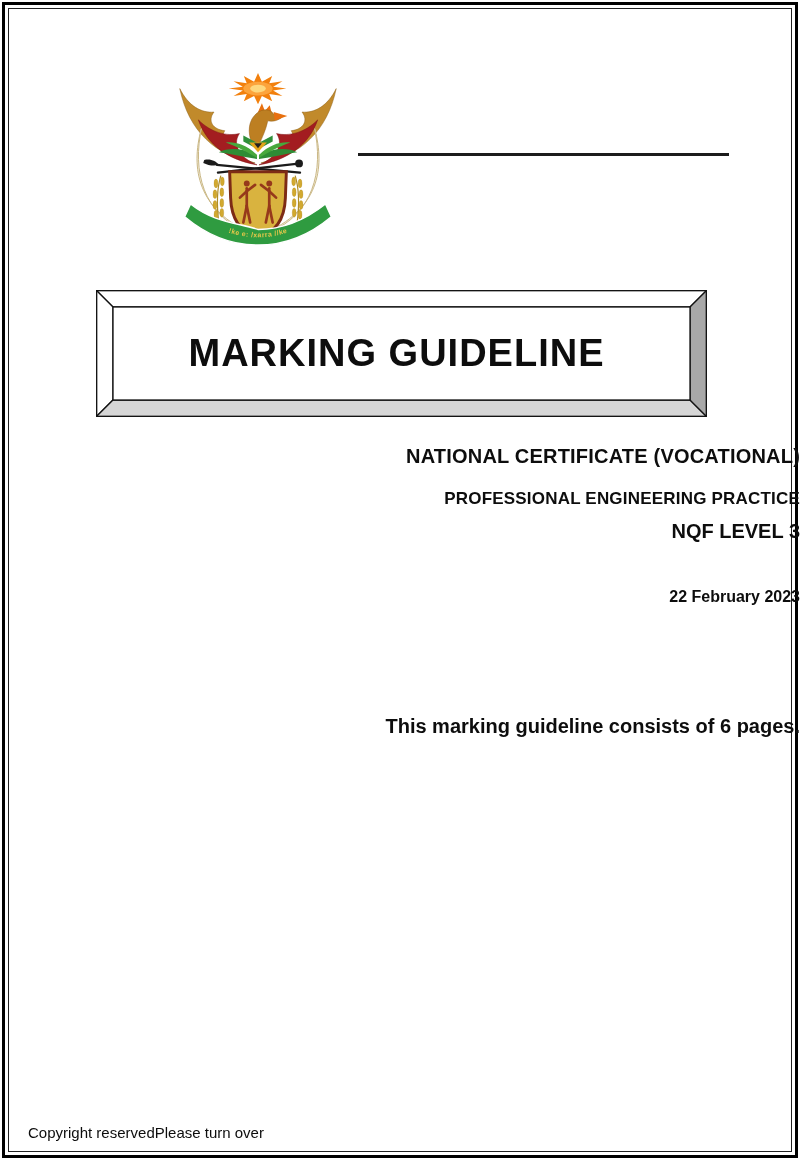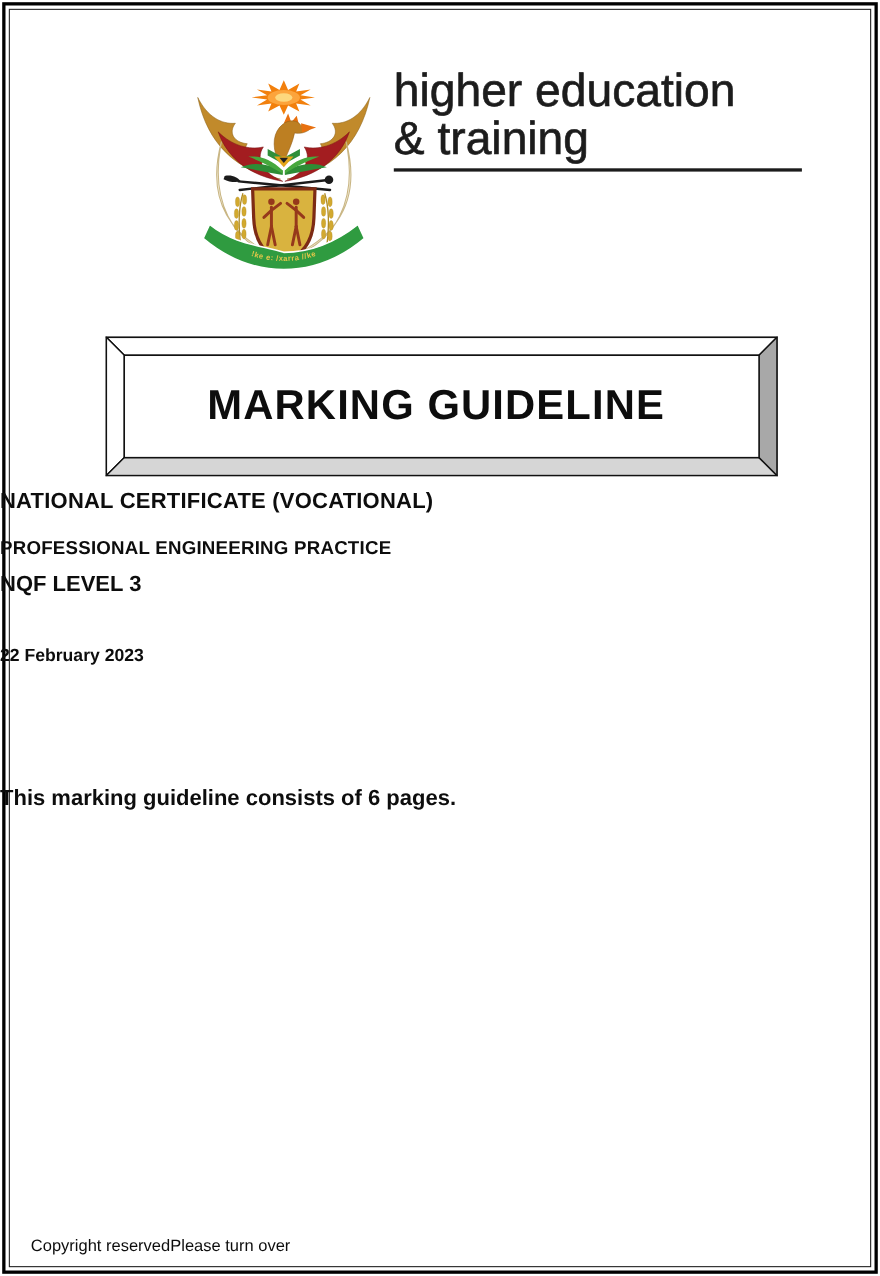--- a/index.html
+++ b/index.html
@@ -24,28 +24,28 @@
     letter-spacing:0px;-webkit-text-stroke:0.6px #1c1c1c;
   }
   .wordmark-rule{
     position:absolute;left:358px;top:153px;width:371px;height:3px;background:#1c1c1c;
   }
   .dept-block{
     position:absolute;left:358px;top:164px;width:400px;
     font-size:22px;line-height:24px;color:#1c1c1c;
   }
   .dept-country{font-weight:700;letter-spacing:0.6px;}
-  .title-box{position:absolute;left:96px;top:306px;width:601px;height:127px;}
+  .title-box{position:absolute;left:96px;top:290px;width:601px;height:127px;}
   .title-box svg{position:absolute;left:0;top:0;}
   .title-box-label{
     position:absolute;left:17px;top:17px;right:17px;bottom:17px;
     display:flex;align-items:center;justify-content:center;
     font-size:38px;font-weight:700;letter-spacing:1px;color:#0d0d0d;
   }
-  .doc-line{position:absolute;left:0;width:800px;text-align:left;font-weight:700;color:#0d0d0d;}
+  .doc-line{position:absolute;left:0;width:800px;text-align:right;font-weight:700;color:#0d0d0d;}
   .doc-certificate{top:445px;font-size:20px;letter-spacing:0.2px;}
   .doc-subject{top:489px;font-size:17px;letter-spacing:0.2px;}
   .doc-level{top:520px;font-size:20px;}
   .doc-date{top:588px;font-size:16px;}
   .doc-note{top:715px;font-size:20px;}
   .footer{
     position:absolute;left:28px;right:62px;top:1124px;
     display:flex;
     font-size:15px;color:#0d0d0d;
   }
@@ -136,24 +136,20 @@
 
     <g>
       <path d="M 30 318 C 80 360 130 376 180 376 C 230 376 280 360 330 318 L 318 292 C 270 330 225 344 180 344 C 135 330 90 330 42 292 Z" fill="#2F9B40" stroke="#ffffff" stroke-width="3"></path>
       <path id="mottoArc" d="M 44 308 C 96 348 138 360 180 360 C 222 360 264 348 316 308" fill="none"></path>
       <text font-size="14" font-weight="bold" fill="#E8C84A" letter-spacing="1">
         <textPath href="#mottoArc" startOffset="50%" text-anchor="middle">!ke e: /xarra //ke</textPath>
       </text>
     </g>
   </svg>
 
-  <div class="wordmark">
-    <div>higher education</div>
-    <div>&amp; training</div>
-  </div>
   <div class="wordmark-rule"></div>
   <div class="dept-block">
   </div>
 </div>
 
 <div class="title-box">
   <svg width="611" height="127" viewBox="0 0 611 127" aria-hidden="true">
     <polygon points="0,0 611,0 594,17 17,17" fill="#FFFFFF" stroke="#111" stroke-width="1.3"></polygon>
     <polygon points="0,0 17,17 17,110 0,127" fill="#FFFFFF" stroke="#111" stroke-width="1.3"></polygon>
     <polygon points="0,127 17,110 594,110 611,127" fill="#D6D6D6" stroke="#111" stroke-width="1.3"></polygon>

